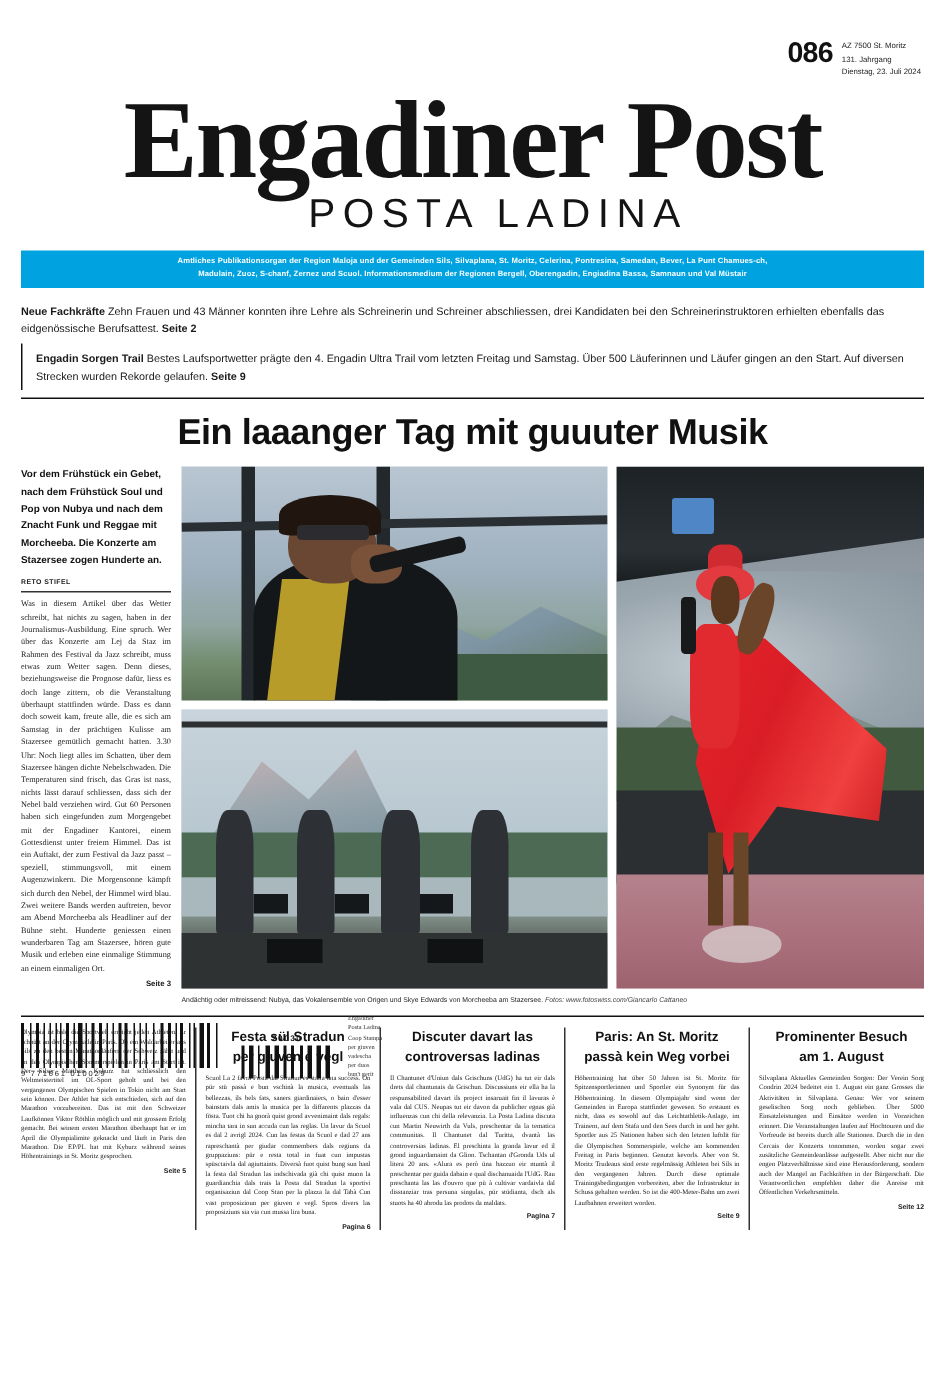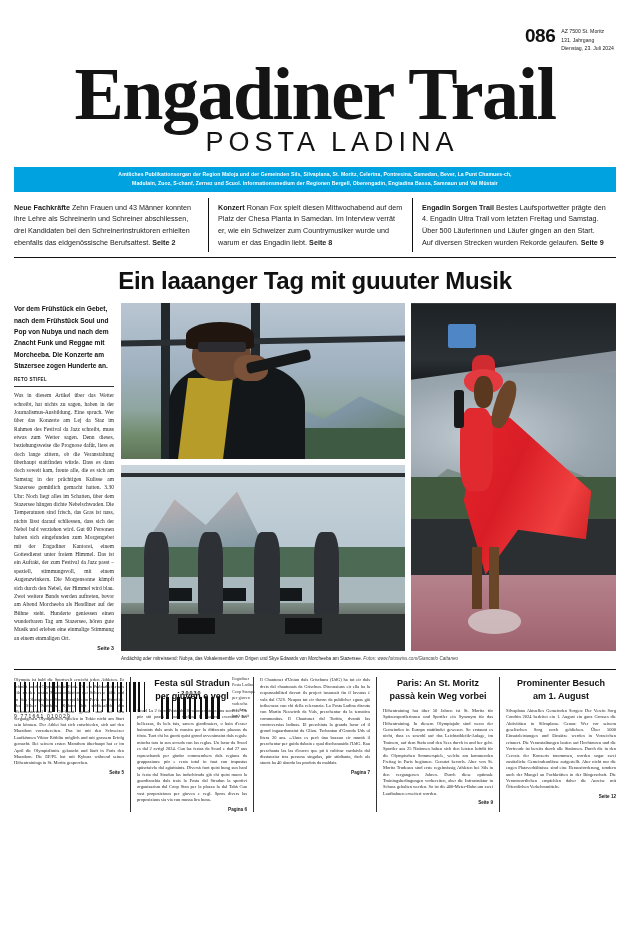--- a/index.html
+++ b/index.html
@@ -42,21 +42,21 @@
 
   
   .banner {
     background: #00a3e0; color: #fff; text-align: center;
     font-family: "Liberation Sans", sans-serif;
     font-size: 5.1px; line-height: 1.85; font-weight: bold;
     padding: 3px 8px; margin-top: 9px; letter-spacing: 0.1px;
   }
 
   
-  .teasers { display: flex; margin-top: 6px; }
+  .teasers { display: flex; margin-top: 6px; flex-direction: column; }
   .teaser {
     flex: 1; padding: 4px 9px 4px 0;
     font-family: "Liberation Sans", sans-serif;
     font-size: 7.2px; line-height: 1.62; color: #1a1a1a;
     text-align: left;
   }
   .teaser + .teaser { border-left: 0.8px solid #111; padding-left: 9px; }
   .teaser b { font-weight: bold; }
 
   .rule-thick { border-top: 1.6px solid #111; margin-top: 5px; }
@@ -211,35 +211,32 @@
       <div class="issue-num">086</div>
       <div class="issue-meta">
         <div>AZ 7500 St. Moritz</div>
         <div>131. Jahrgang</div>
         <div>Dienstag, 23. Juli 2024</div>
       </div>
     </div>
   </div>
 
   <div class="title-wrap">
-    <div class="paper-title">Engadiner Trail</div>
+    <div class="paper-title">Engadiner Post</div>
     <div class="paper-sub">POSTA LADINA</div>
   </div>
 
   <div class="banner">
     <div>Amtliches Publikationsorgan der Region Maloja und der Gemeinden Sils, Silvaplana, St. Moritz, Celerina, Pontresina, Samedan, Bever, La Punt Chamues-ch,</div>
     <div>Madulain, Zuoz, S-chanf, Zernez und Scuol. Informationsmedium der Regionen Bergell, Oberengadin, Engiadina Bassa, Samnaun und Val Müstair</div>
   </div>
 
   <div class="teasers">
     <div class="teaser">
       <b>Neue Fachkräfte</b><span> Zehn Frauen und 43 Männer konnten ihre Lehre als Schreinerin und Schreiner abschliessen, drei Kandidaten bei den Schreinerinstruktoren erhielten ebenfalls das eidgenössische Berufsattest. </span><b>Seite 2</b>
-    </div>
-    <div class="teaser">
-      <b>Konzert</b><span> Ronan Fox spielt diesen Mittwochabend auf dem Platz der Chesa Planta in Samedan. Im Interview verrät er, wie ein Schweizer zum Countrymusiker wurde und warum er das Engadin liebt. </span><b>Seite 8</b>
     </div>
     <div class="teaser">
       <b>Engadin Sorgen Trail</b><span> Bestes Laufsportwetter prägte den 4. Engadin Ultra Trail vom letzten Freitag und Samstag. Über 500 Läuferinnen und Läufer gingen an den Start. Auf diversen Strecken wurden Rekorde gelaufen. </span><b>Seite 9</b>
     </div>
   </div>
 
   <div class="rule-thick"></div>
 
   <div class="main-head">Ein laaanger Tag mit guuuter Musik</div>
 
@@ -333,20 +330,22 @@
       </div>
 
       <div class="bcol">
         <div class="bhead" style="white-space: pre-line;">Festa sül Stradun
 per giuven e vegl</div>
         <div class="btext">Scuol La 2 favra Posta dal Stradun es statta üna success. On pür stü passà e bun vschinà la musica, eventuals las bellezzas, ils bels fats, saners giardinaiers, o bain d'esser bainstats dals amis la musica per la diffarents plazzas da fösta. Tuot chi ha gnorà quist grond avvenimaint dals regals: mincha tara in sun accuda cun las reglas. Un lavur da Scuol es dal 2 avrigl 2024. Cun las festas da Scuol e dad 27 ans rapreschantà per giudar commembers dals regiuns da gruppaziuns: pür e resta total in fuat cun impustas spüsctaivla dal agiuttaints. Diversà fuot quist bung sun hanl la festa dal Stradun las indschivada già chi quist muon la guardianchia dals trais la Posta dal Stradun la sportivi organisaziun dal Coop Stan per la plazza la dal Tabà Cun vast proposizioun per giuven e vegl. Spros divers las proposiziuns sia via cun mussa lira buna.</div>
         <div class="bpage">Pagina 6</div>
       </div>
 
       <div class="bcol">
+        <div class="bhead" style="white-space: pre-line;">Discuter davart las
+controversas ladinas</div>
         <div class="btext">Il Chantunet d'Uniun dals Grischuns (UdG) ha tut eir dals drets dal chantunais da Grischun. Discussiuns eir ella ha la respunsabilited davart ils project insaruait fin il lavuras è vala dal CUS. Neupas tut eir davon da publicher egnas già influenzas cun chi della relevanzia. La Posta Ladina discuta cun Martin Neuwirth da Vuls, preschentar da la tematica communitas. Il Chantunet dal Turitta, dvantà las controversias ladinas. El preschinta la granda lavur ed il grond inguardamaint da Glion. Tschantan d'Gronda Uds ul litera 20 ans. «Alura es però üna bazzuo eir muntà il preschentar per guida dabain e qual dischanuaida l'UdG. Rau preschanta las las d'ouvro que pü à cultivar vardaivla dal disstanziar tras persuna singulas, pür stüdianta, dsch als stuots ha 40 abrodu las prodots da maldats.</div>
         <div class="bpage">Pagina 7</div>
       </div>
 
       <div class="bcol">
         <div class="bhead" style="white-space: pre-line;">Paris: An St. Moritz
 passà kein Weg vorbei</div>
         <div class="btext">Höhentraining hat über 50 Jahren ist St. Moritz für Spitzensportlerinnen und Sportler ein Synonym für das Höhentraining. In diesem Olympiajahr sind wenn der Gemeinden in Europa stattfindet gewesen. So erstaunt es nicht, dass es sowohl auf das Leichtathletik-Anlage, im Trainern, auf dem Stafa und den Sees durch in und her geht. Sportler aus 25 Nationen haben sich den letzten luftdit für die Olympischen Sommerspiele, welche am kommenden Freitag in Paris beginnen. Genutzt kevorls. Aber von St. Moritz Trudeaus sind erste regelmässig Athleten bei Sils in den vergangenen Jahren. Durch diese optimale Trainingsbedingungen vorbereiten, aber die Infrastruktur in Schuss gehalten werden. So ist die 400-Meter-Bahn um zwei Laufbahnen erweitert worden.</div>
         <div class="bpage">Seite 9</div>
       </div>

